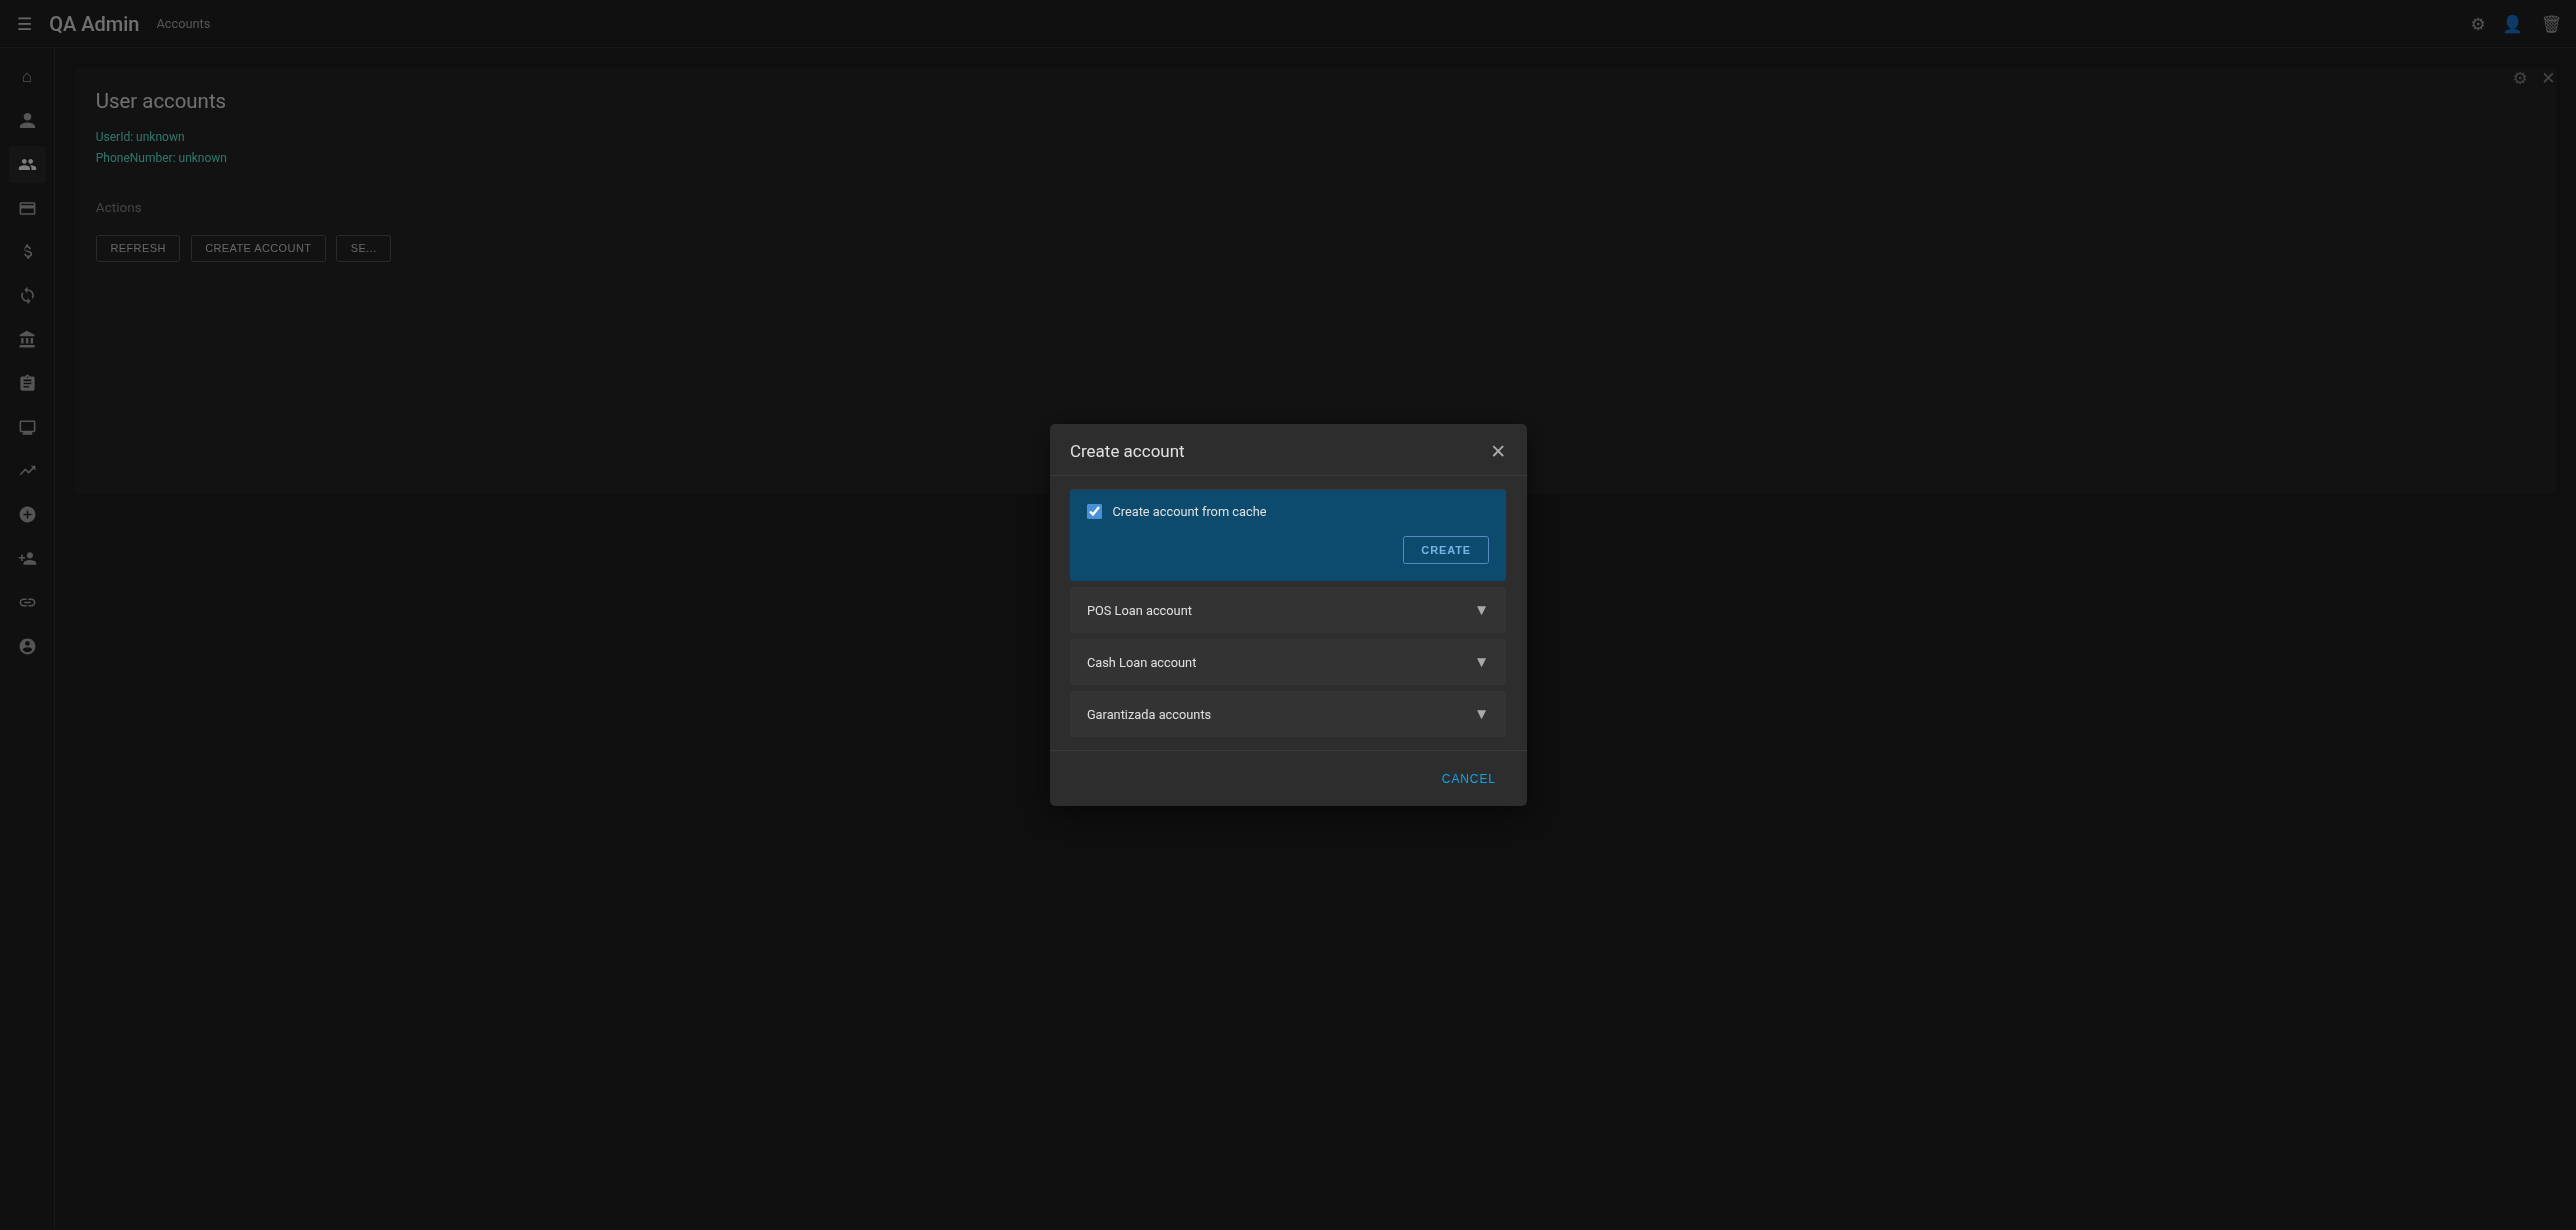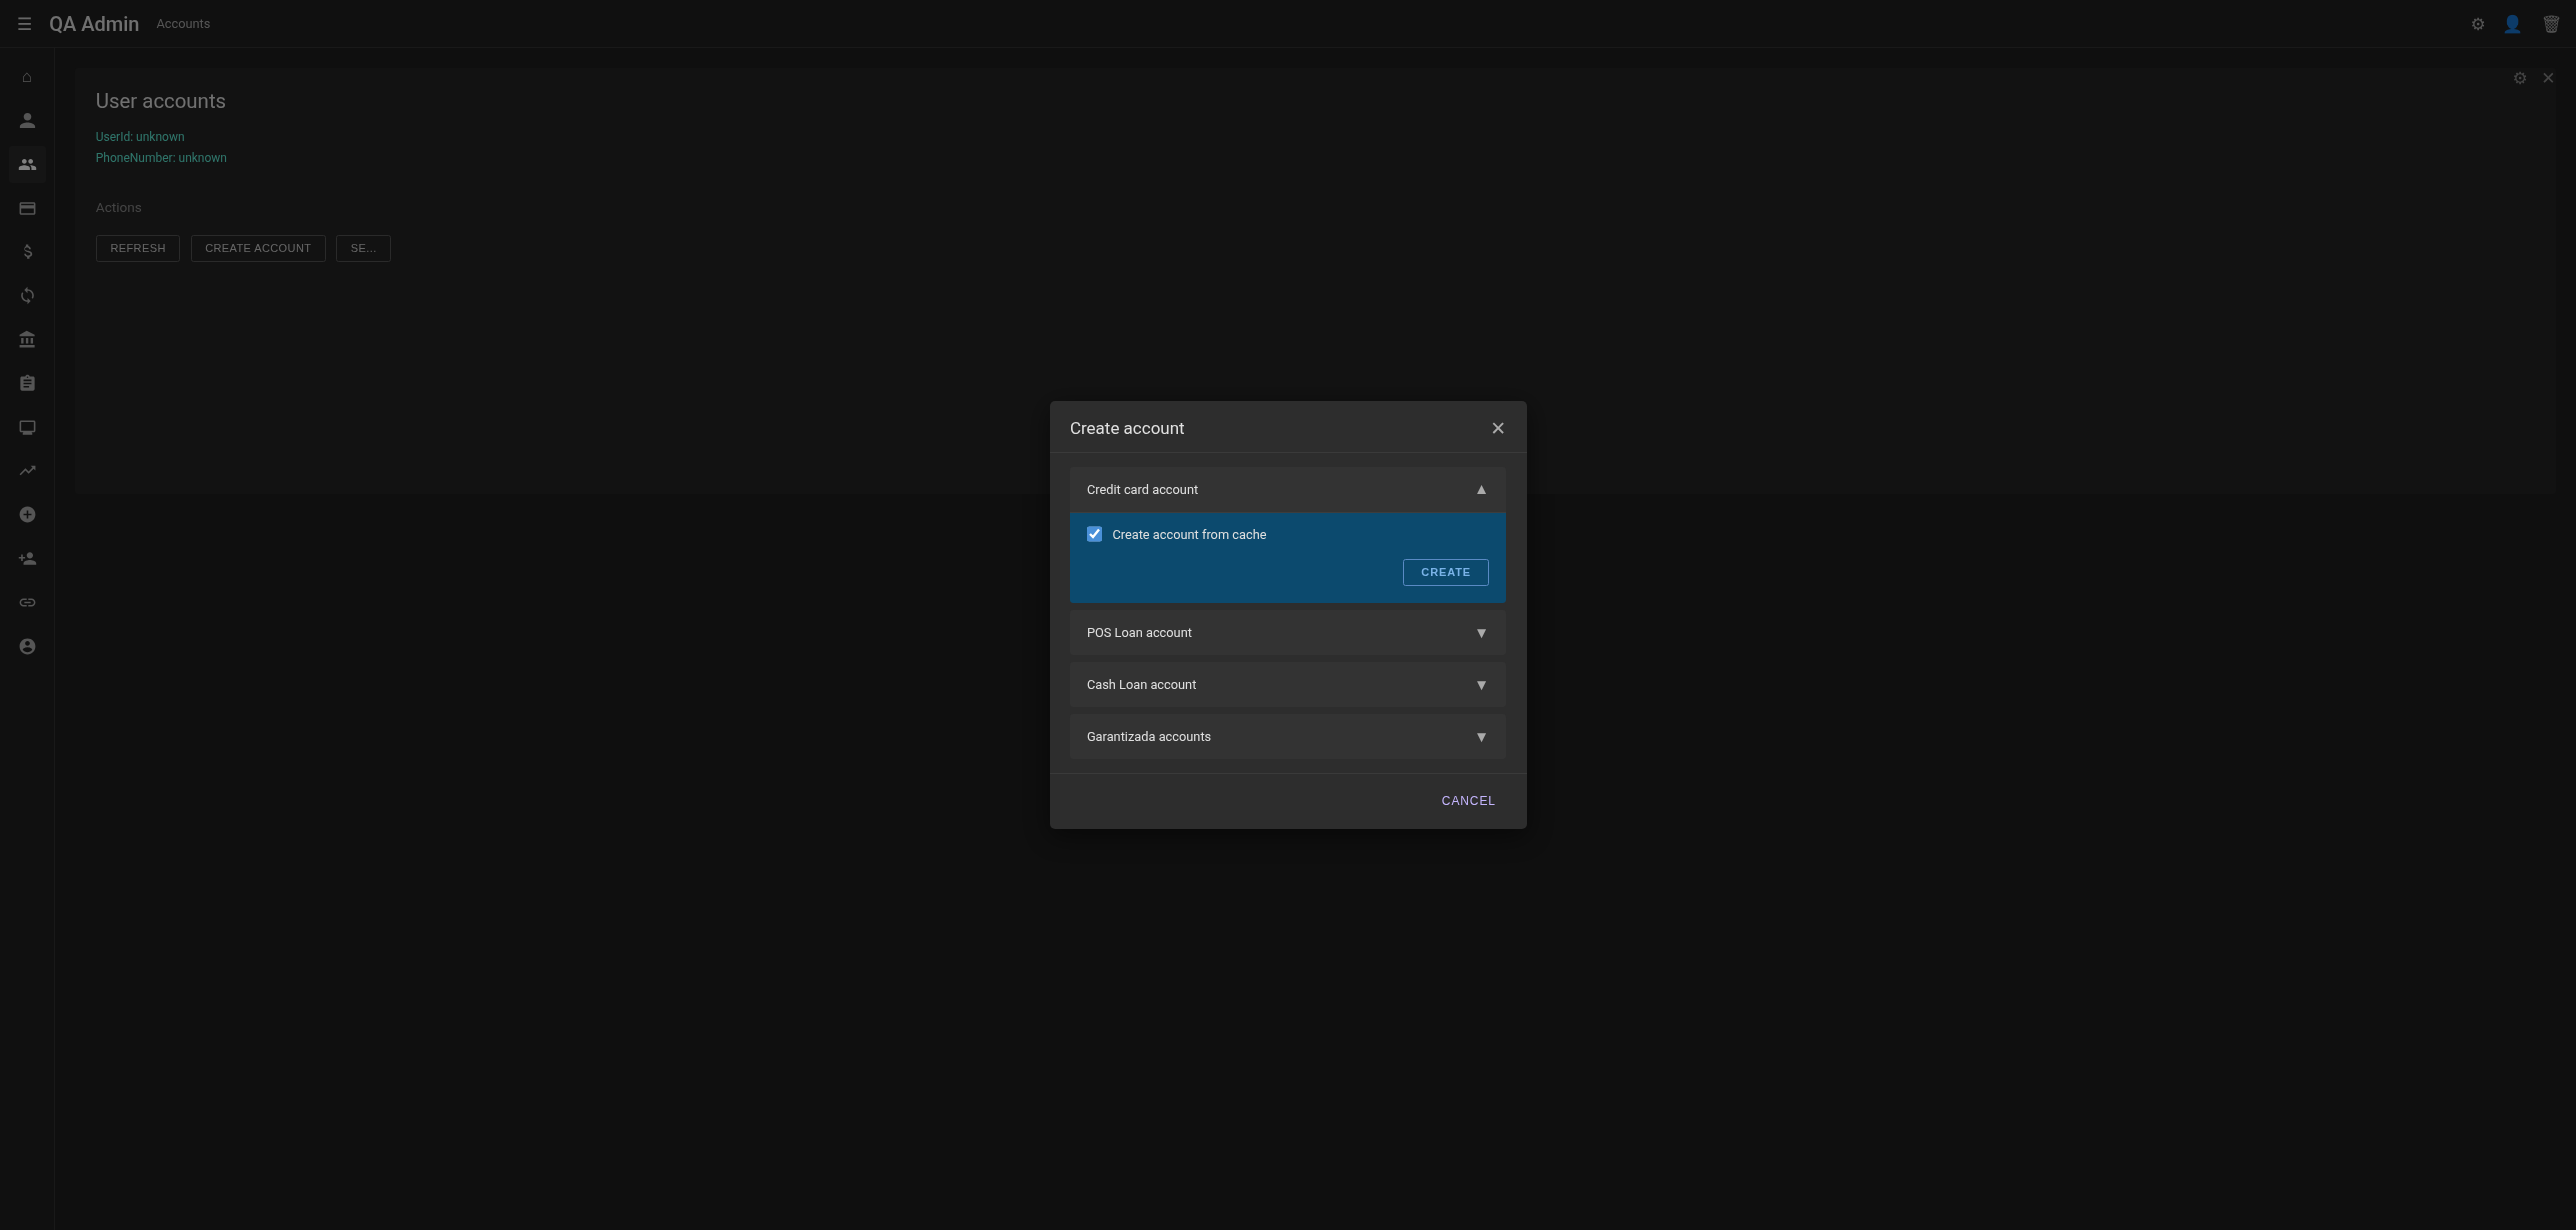--- a/index.html
+++ b/index.html
@@ -264,21 +264,21 @@
     
     .modal-footer {
       display: flex;
       justify-content: flex-end;
       padding: 13.6px 20.4px;
       border-top: 0.9px solid #3a3a3a;
     }
     .cancel-btn {
       background: none;
       border: none;
-      color: #c4b5fd;
+      color: #0ea5e9;
       font-size: 12px;
       font-weight: 500;
       letter-spacing: 0.9px;
       cursor: pointer;
       text-transform: uppercase;
       padding: 6.8px 10.2px;
     }
   </style>
 </head>
 <body>
@@ -393,24 +393,20 @@
   <div class="modal">
 
     <div class="modal-header">
       <span class="modal-title">Create account</span>
       <button class="modal-close">✕</button>
     </div>
 
     <div class="modal-body">
 
       <div class="accordion-item">
-        <div class="accordion-header">
-          <span class="accordion-label">Credit card account</span>
-          <span class="accordion-chevron">▲</span>
-        </div>
         <div class="accordion-content">
           <div class="checkbox-row">
             <input type="checkbox" class="checkbox-input" id="cache-checkbox" checked="" style="">
             <label class="checkbox-label" for="cache-checkbox">Create account from cache</label>
           </div>
           <div class="create-btn-row">
             <button class="create-btn">CREATE</button>
           </div>
         </div>
       </div>

